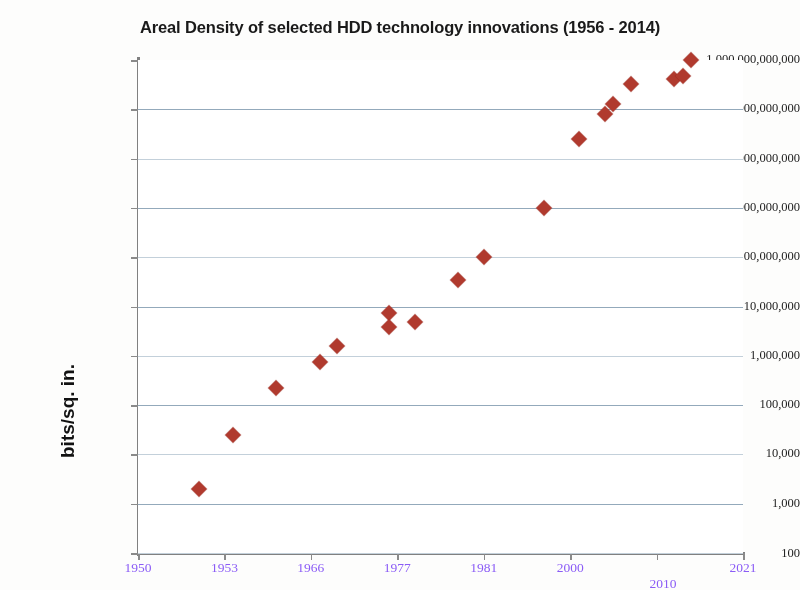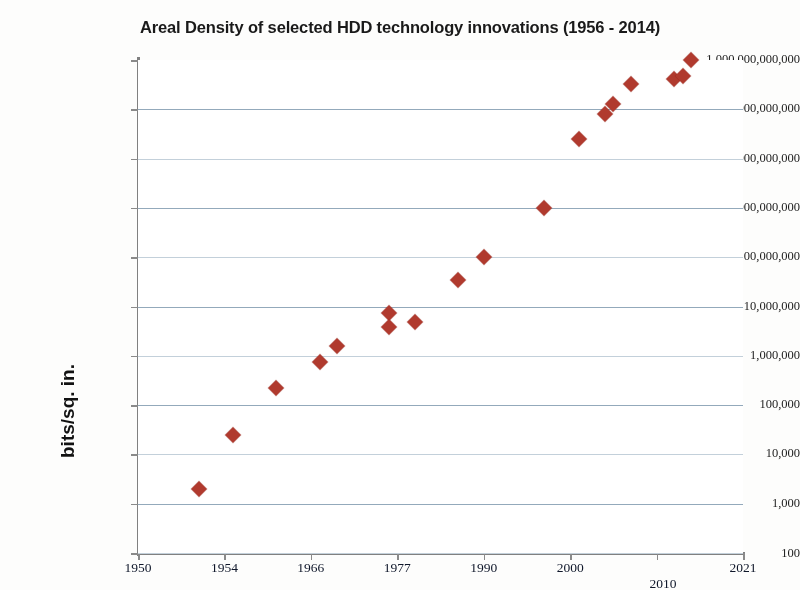--- a/index.html
+++ b/index.html
@@ -100,21 +100,21 @@
     font-family: "Liberation Serif", serif;
     white-space: nowrap;
   }
 
   .x-label {
     position: absolute;
     top: 560px;
     width: 60px;
     text-align: center;
     font-size: 13.5px;
-    color: #0f172a;
+    color: #8b5cf6;
     font-family: "Liberation Serif", serif;
   }
 
   #y-axis-title {
     position: absolute;
     left: -22px;
     top: 400px;
     width: 180px;
     text-align: center;
     transform: rotate(-90deg);
@@ -178,24 +178,24 @@
       <div class="x-tick" style="left: 224.429px;"></div>
       <div class="x-tick" style="left: 310.857px;"></div>
       <div class="x-tick" style="left: 397.286px;"></div>
       <div class="x-tick" style="left: 483.714px;"></div>
       <div class="x-tick" style="left: 570.143px;"></div>
       <div class="x-tick" style="left: 656.571px;"></div>
       <div class="x-tick" style="left: 743px;"></div>
     </div>
   <div id="x-labels-layer">
       <div class="x-label" style="left: 108px;">1950</div>
-      <div class="x-label" style="left: 194.429px;">1954</div>
+      <div class="x-label" style="left: 194.429px;">1953</div>
       <div class="x-label" style="left: 280.857px;">1966</div>
       <div class="x-label" style="left: 367.286px;">1977</div>
-      <div class="x-label" style="left: 453.714px;">1990</div>
+      <div class="x-label" style="left: 453.714px;">1981</div>
       <div class="x-label" style="left: 540.143px;">2000</div>
       <div class="x-label" style="left: 633px; margin-top: 16px;">2010</div>
       <div class="x-label" style="left: 713px;">2021</div>
     </div>
 
   <div id="plot-area">
     <div id="gridlines-layer">
         <div class="gridline" style="top: 49.3px;"></div>
         <div class="gridline light" style="top: 98.6px;"></div>
         <div class="gridline" style="top: 147.9px;"></div>

